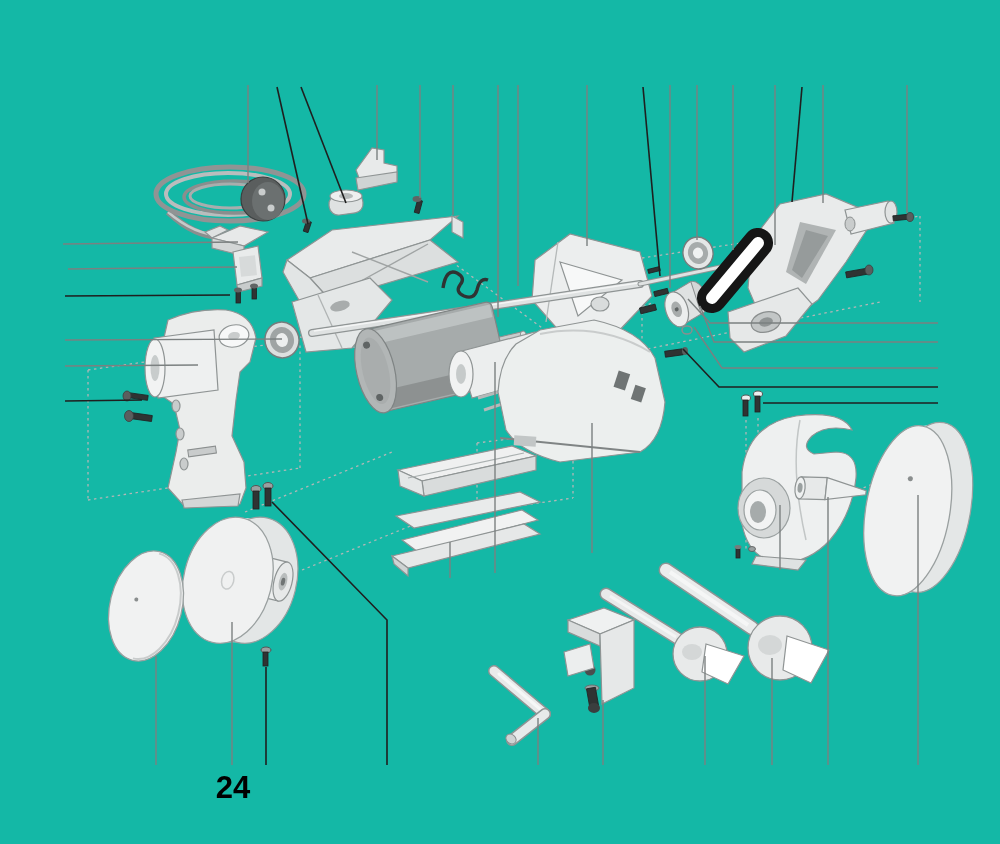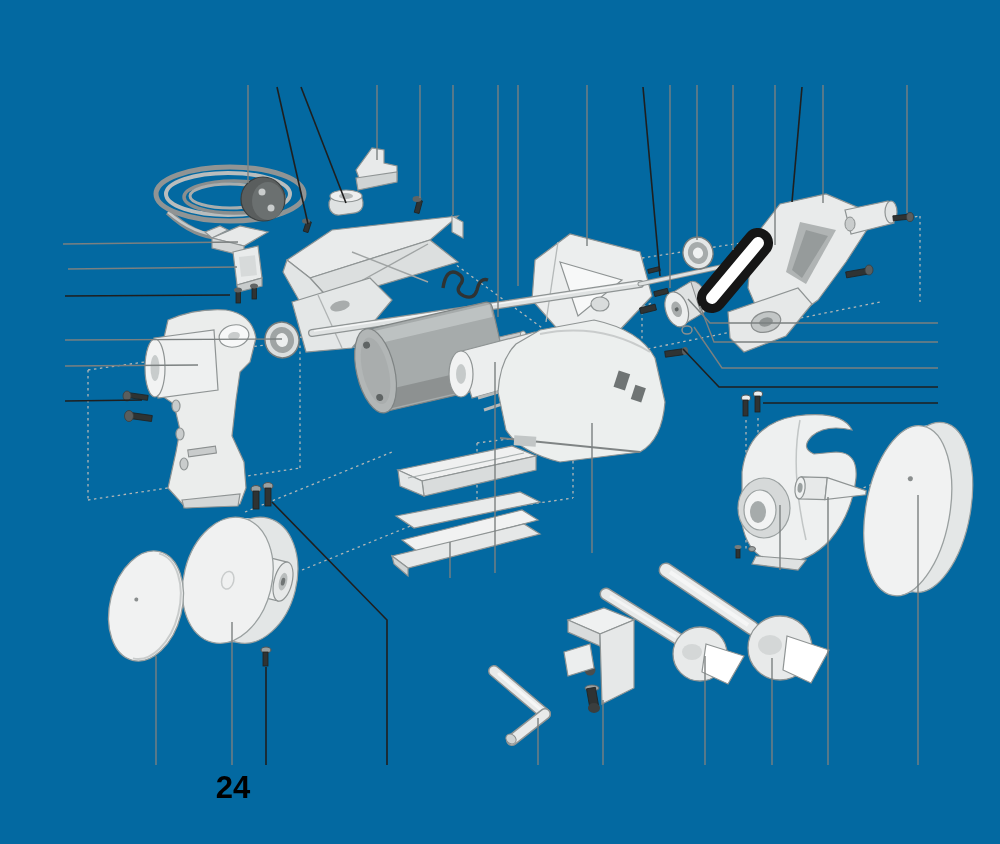--- a/index.html
+++ b/index.html
@@ -1,17 +1,17 @@
 <!DOCTYPE html>
 <html><head>
 <meta charset="utf-8">
 <style>
   html,body{margin:0;padding:0;background:#ffffff;}
   .stage{
-    position:relative;width:1000px;height:844px;background:#0369a1;overflow:hidden;
+    position:relative;width:1000px;height:844px;background:#14b8a6;overflow:hidden;
     font-family:"Liberation Sans", sans-serif;
   }
   .stage svg{position:absolute;left:0;top:0;}
   .callout{
     font-family:"Liberation Sans", sans-serif;
     font-weight:700;font-size:31px;fill:#000000;
   }
   .leader{stroke:#7b8080;stroke-width:1.4;fill:none;}
   .leader-dark{stroke:#1f1f1f;stroke-width:1.6;fill:none;}
   .dotline{stroke:#b3b7b7;stroke-width:1.3;fill:none;stroke-dasharray:2.5 3.5;}

